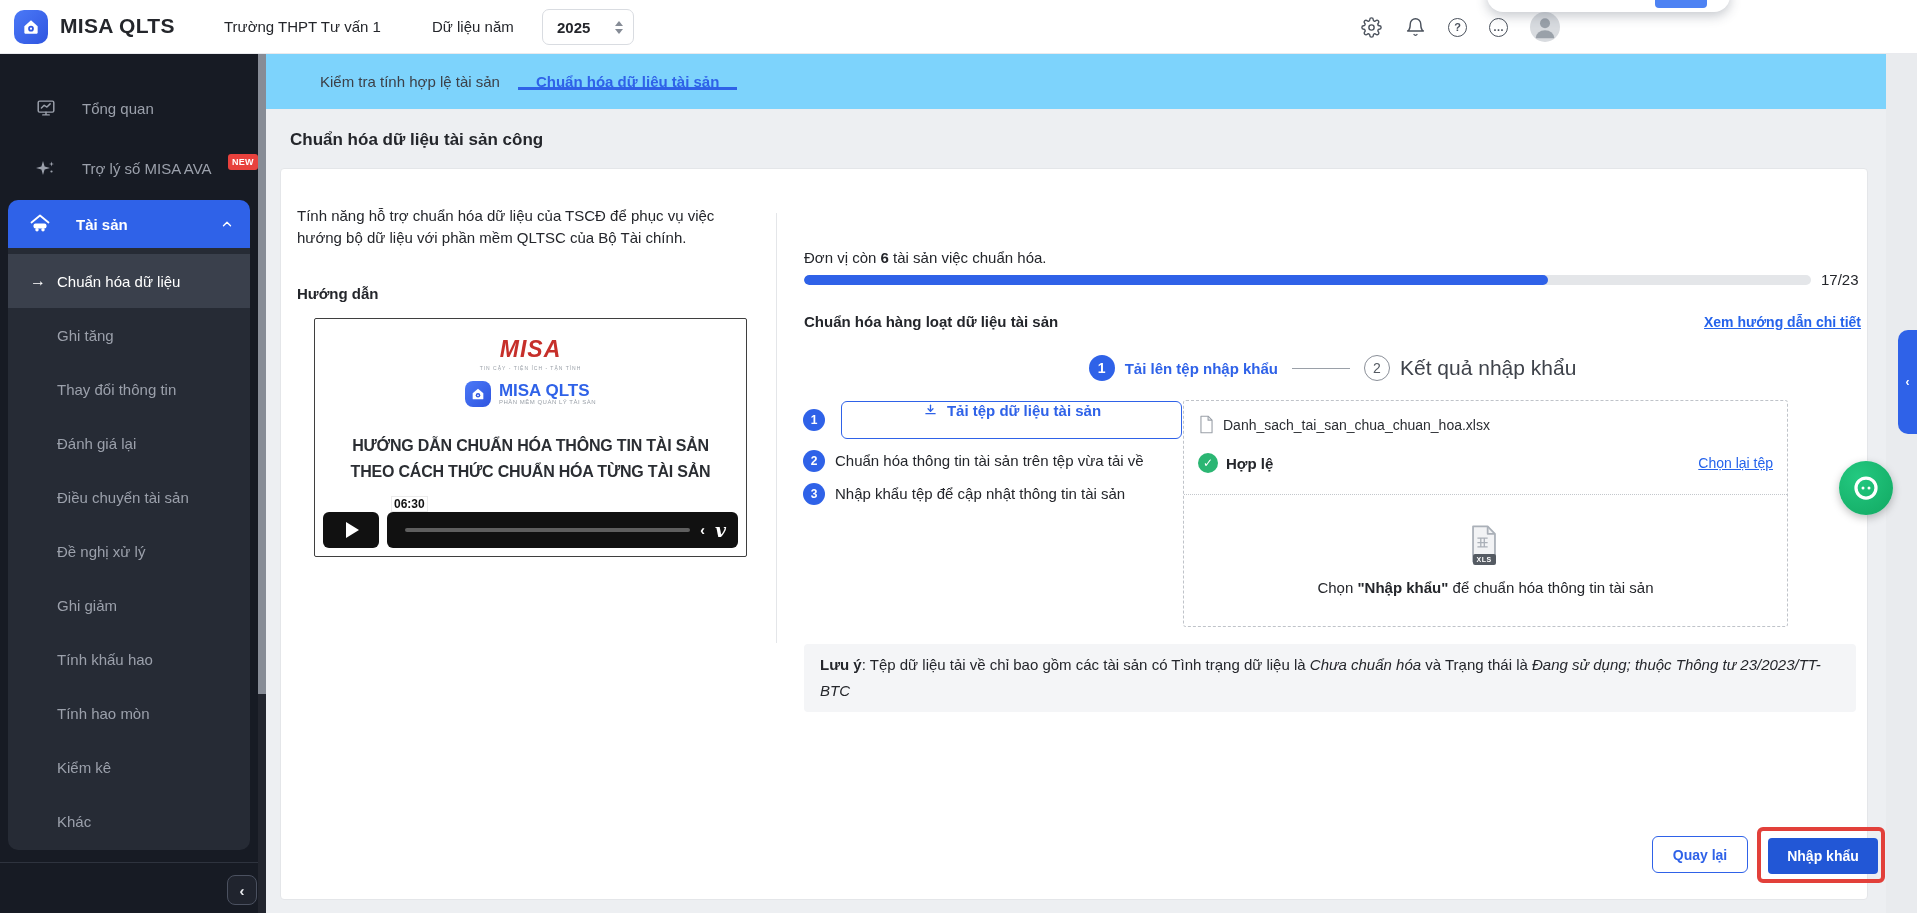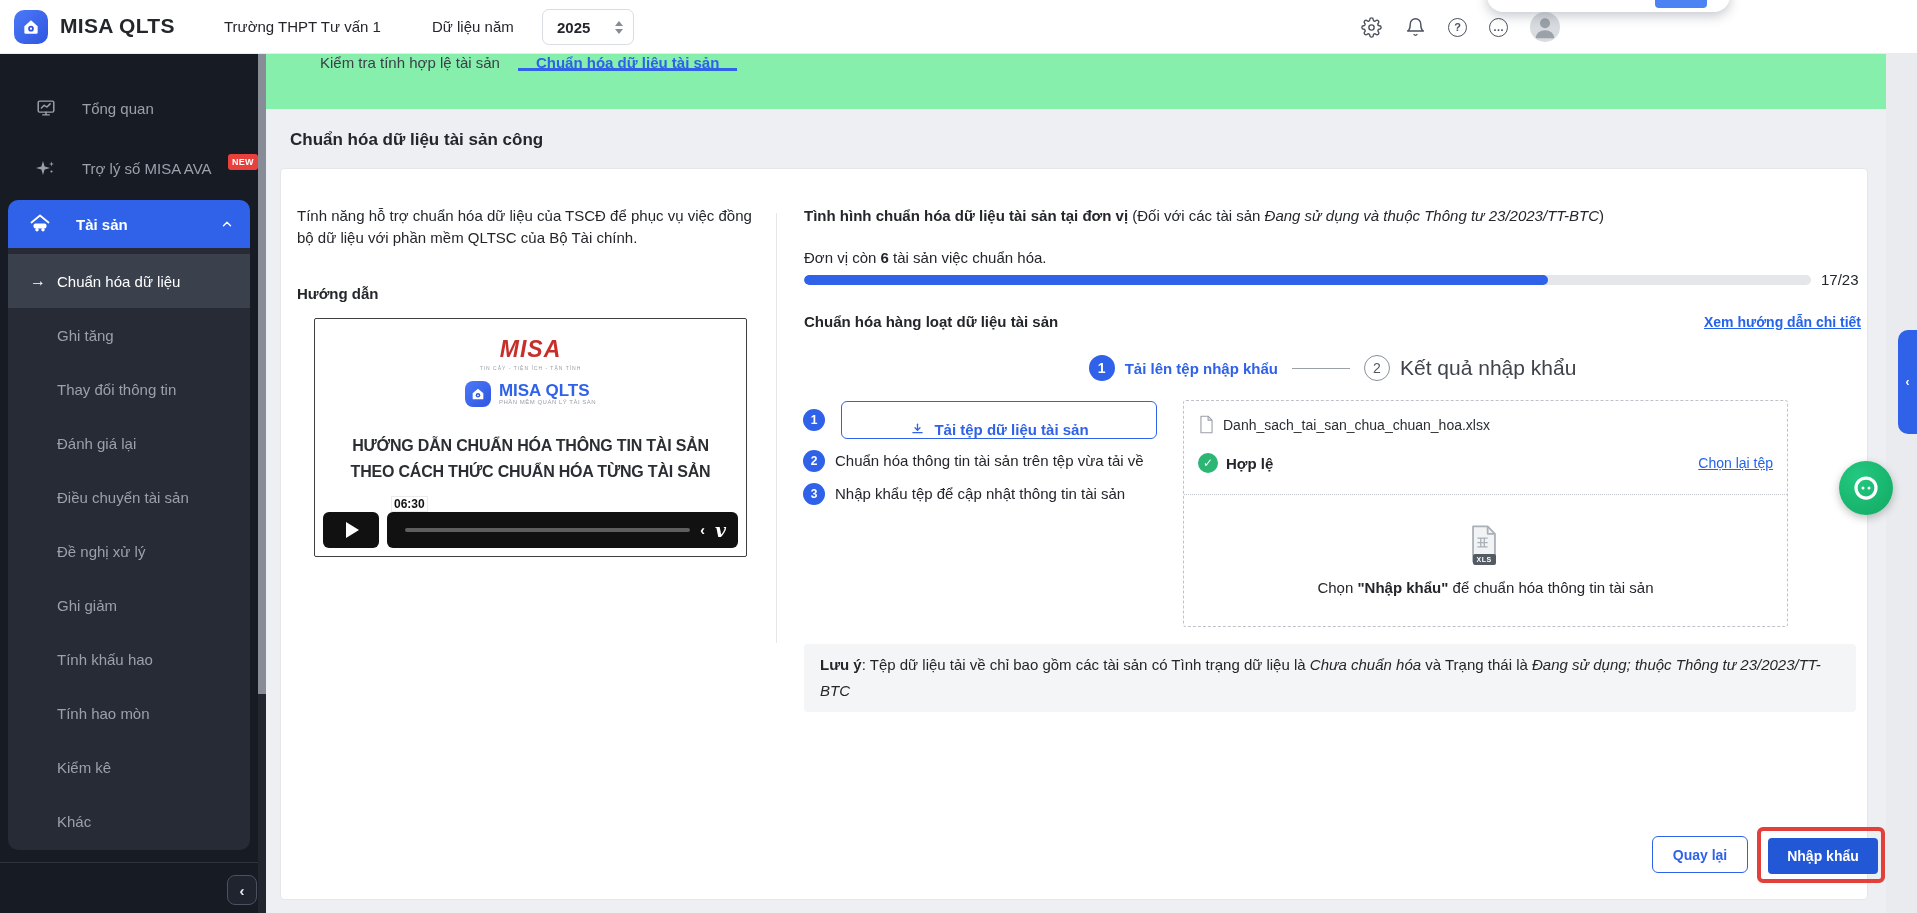--- a/index.html
+++ b/index.html
@@ -49,21 +49,21 @@
   .sub-item.active .sub-label { left:49px; }
   .sub-arrow { position:absolute; left:22px; font-size:16px; color:#fff; }
   .side-divider { position:absolute; left:0; top:808px; width:258px; height:1px; background:#2e333e; }
   .collapse-btn { position:absolute; left:227px; top:821px; width:30px; height:30px; border:1.5px solid #4b5160; border-radius:8px;
     color:#e8eaee; display:flex; align-items:center; justify-content:center; font-size:15px; font-weight:bold; cursor:pointer; background:#20242e; z-index:25;}
   .side-scroll { position:absolute; left:258px; top:54px; width:8px; height:859px; background:#23262f; z-index:21; }
   .side-scroll .thumb { position:absolute; left:0; top:0; width:8px; height:640px; background:#878c96; cursor:pointer; }
 
   
   .main { position:absolute; left:266px; top:54px; width:1620px; height:859px; background:#edeff2; }
-  .tabs-row { position:absolute; left:0; top:0; width:1620px; height:56px; background:#86efac; display:flex; align-items:flex-start; padding-left:36px; border-bottom:1px solid #eceef0; }
+  .tabs-row { position:absolute; left:0; top:0; width:1620px; height:56px; background:#7dd3fc; display:flex; align-items:center; padding-left:36px; border-bottom:1px solid #eceef0; }
   .tab { display:flex; align-items:center; padding:0 18px; font-size:15px; color:#3c4048; cursor:pointer; position:relative; }
   .tab.active { color:#2f62e8; font-weight:bold; }
   .tab.active::after { content:""; position:absolute; left:0; right:0; bottom:0; height:3px; background:#2f62e8; }
   .title-band { position:absolute; left:0; top:57px; width:1620px; height:57px; background:#edeff2; display:flex; align-items:center; padding-left:24px; }
   .page-title { font-size:17px; font-weight:bold; color:#24262b; }
 
   .card { position:absolute; left:14px; top:114px; width:1588px; height:732px; background:#fff; border:1px solid #e4e6e9; border-radius:4px; }
   .v-divider { position:absolute; left:495px; top:44px; height:430px; width:1px; background:#e4e6e9; }
 
   
@@ -100,22 +100,22 @@
   .batch-title { font-size:15px; font-weight:bold; color:#24262b; }
   .guide-link { font-size:14px; font-weight:bold; color:#2563eb; text-decoration:underline; cursor:pointer; }
   .stepper { position:absolute; left:523px; top:186px; width:1057px; display:flex; align-items:center; justify-content:center; gap:10px; }
   .step-circle { width:26px; height:26px; border-radius:50%; display:flex; align-items:center; justify-content:center; font-size:14px; }
   .step-circle.filled { background:#2f62e8; color:#fff; font-weight:bold; }
   .step-circle.hollow { border:1.5px solid #8a8f98; color:#555a62; background:#fff; }
   .stepper .lbl-active { color:#2f62e8; font-weight:bold; font-size:15px; cursor:pointer; }
   .stepper .lbl-idle { color:#3f434b; font-size:21px; cursor:pointer; }
   .step-connector { width:58px; height:1px; background:#9aa0a8; margin:0 4px; }
   .num-circle { position:absolute; width:22px; height:22px; border-radius:50%; background:#2f62e8; color:#fff; font-size:12px; font-weight:bold; display:flex; align-items:center; justify-content:center; }
-  .upload-btn { position:absolute; left:560px; top:232px; width:316px; height:38px; border:1.5px solid #2f62e8; border-radius:6px; background:#fff;
-    color:#2f62e8; font-size:15px; font-weight:bold; display:flex; align-items:flex-end; justify-content:center; gap:8px; cursor:pointer; }
+  .upload-btn { position:absolute; left:560px; top:232px; width:341px; height:38px; border:1.5px solid #2f62e8; border-radius:6px; background:#fff;
+    color:#2f62e8; font-size:15px; font-weight:bold; display:flex; align-items:flex-start; justify-content:center; gap:8px; cursor:pointer; }
   .step-text { position:absolute; font-size:15px; color:#24262b; }
   .upload-box { position:absolute; left:902px; top:231px; width:605px; height:227px; border:1px dashed #bfc3c9; border-radius:3px; background:#fff; }
   .file-row { position:absolute; left:14px; top:14px; right:14px; display:flex; align-items:center; gap:8px; }
   .file-name { font-size:14px; color:#2b2e33; }
   .status-row { position:absolute; left:14px; top:52px; right:14px; display:flex; align-items:center; gap:8px; }
   .check-circle { width:20px; height:20px; border-radius:50%; background:#2bb673; color:#fff; font-size:12px; font-weight:bold; display:flex; align-items:center; justify-content:center; }
   .valid-label { font-size:15px; font-weight:bold; color:#24262b; }
   .reselect-link { margin-left:auto; font-size:14px; color:#2563eb; text-decoration:underline; cursor:pointer; }
   .dotted-div { position:absolute; left:0; right:0; top:93px; border-top:1px dotted #c3c7cc; }
   .import-area { position:absolute; left:0; right:0; top:93px; bottom:0; display:flex; flex-direction:column; align-items:center; justify-content:center; gap:10px; }
@@ -290,21 +290,21 @@
           <span>Chuẩn hóa dữ liệu tài sản</span>
         </div>
     </div>
     <div class="title-band">
       <span class="page-title">Chuẩn hóa dữ liệu tài sản công</span>
     </div>
 
     <div class="card">
       <div class="v-divider"></div>
 
-      <div class="desc">Tính năng hỗ trợ chuẩn hóa dữ liệu của TSCĐ để phục vụ việc đồng bộ dữ liệu với phần mềm QLTSC của Bộ Tài chính.</div>
+      <div class="desc">Tính năng hỗ trợ chuẩn hóa dữ liệu của TSCĐ để phục vụ việc hướng bộ dữ liệu với phần mềm QLTSC của Bộ Tài chính.</div>
       <div class="guide-label">Hướng dẫn</div>
 
       <div class="video">
         <div class="v-brand">MISA</div>
         <div class="v-brand-tag">TIN CẬY - TIỆN ÍCH - TẬN TÌNH</div>
         <div class="v-app-row">
           <span class="v-app-icon">
             <svg width="16" height="16" viewBox="0 0 24 24">
                 <path d="M4 11 L12 4 L20 11 V19 a1 1 0 0 1 -1 1 H5 a1 1 0 0 1 -1 -1 Z" fill="#fff"></path>
                 <circle cx="12" cy="14" r="3.4" fill="#2f55e0"></circle>
@@ -322,23 +322,20 @@
         <div class="v-play">
             <span class="tri"></span>
           </div>
         <div class="v-bar">
           <span class="v-progress"></span>
           <span class="v-chev">‹</span>
           <span class="v-vimeo">v</span>
         </div>
       </div>
 
-      <div class="status-line">
-        <span class="b">Tình hình chuẩn hóa dữ liệu tài sản tại đơn vị</span><span> (Đối với các tài sản </span><span class="i">Đang sử dụng và thuộc Thông tư 23/2023/TT-BTC</span><span>)</span>
-      </div>
       <div class="remaining">
         <span>Đơn vị còn </span><span class="b">6</span><span> tài sản việc chuẩn hóa.</span>
       </div>
       <div class="progress-row">
         <div class="progress-track">
           <div class="progress-fill" style="width: 73.913%;"></div>
         </div>
         <div class="progress-label">17/23</div>
       </div>
 

